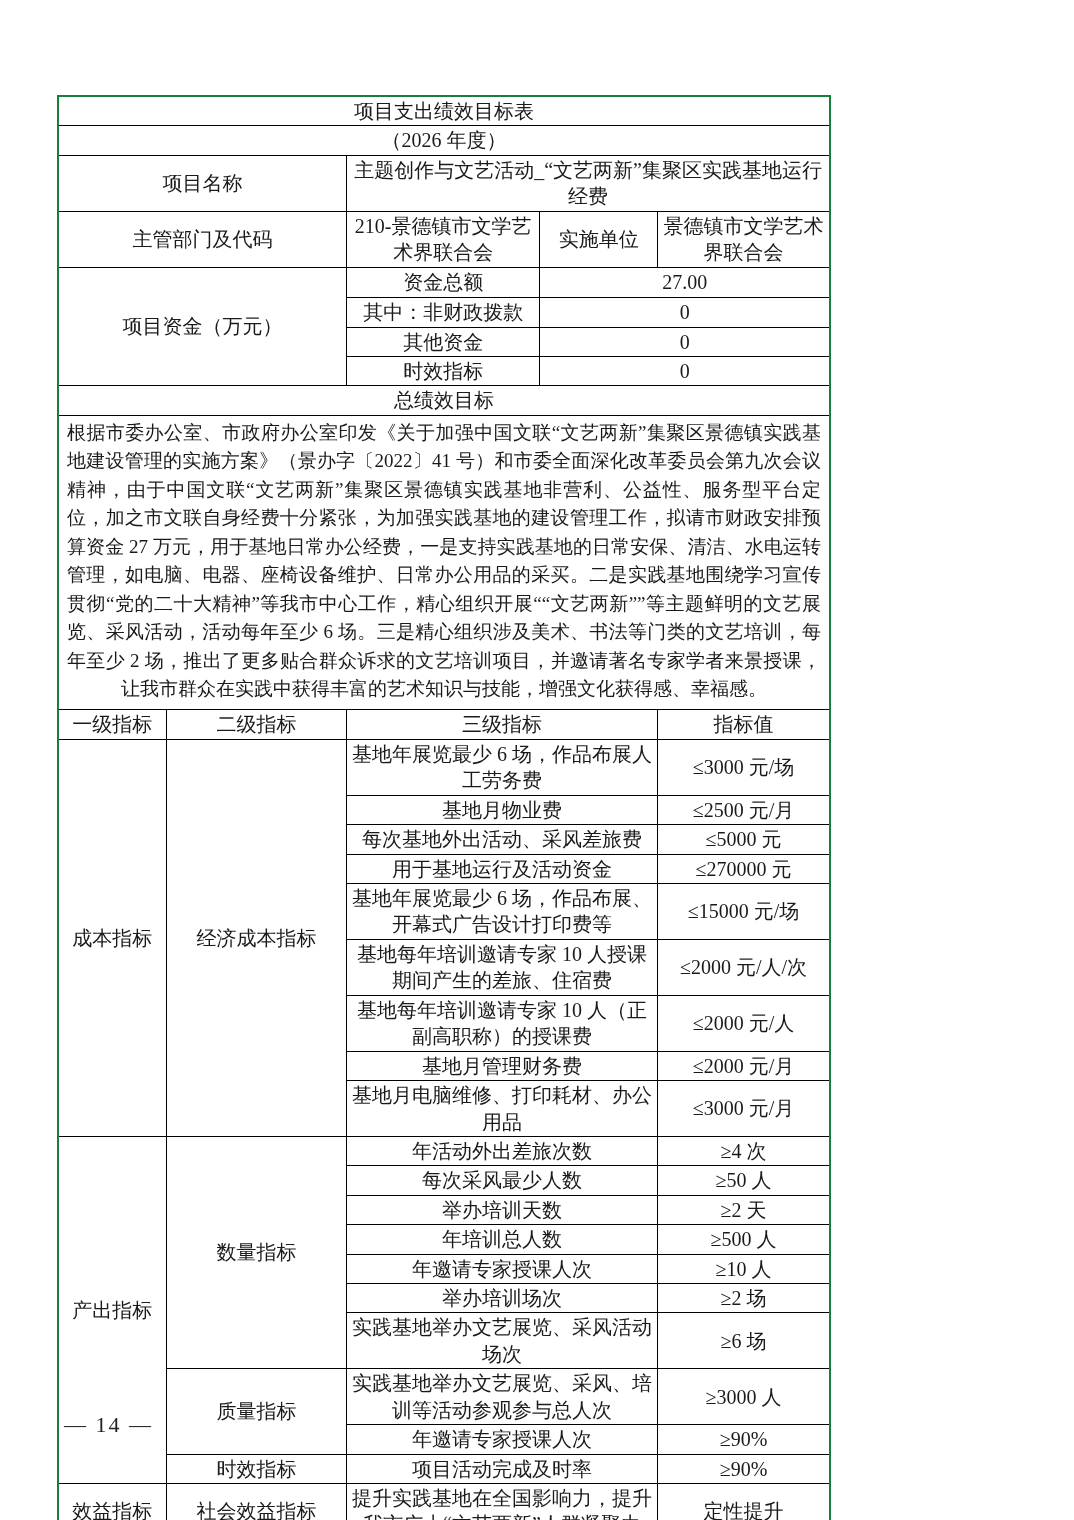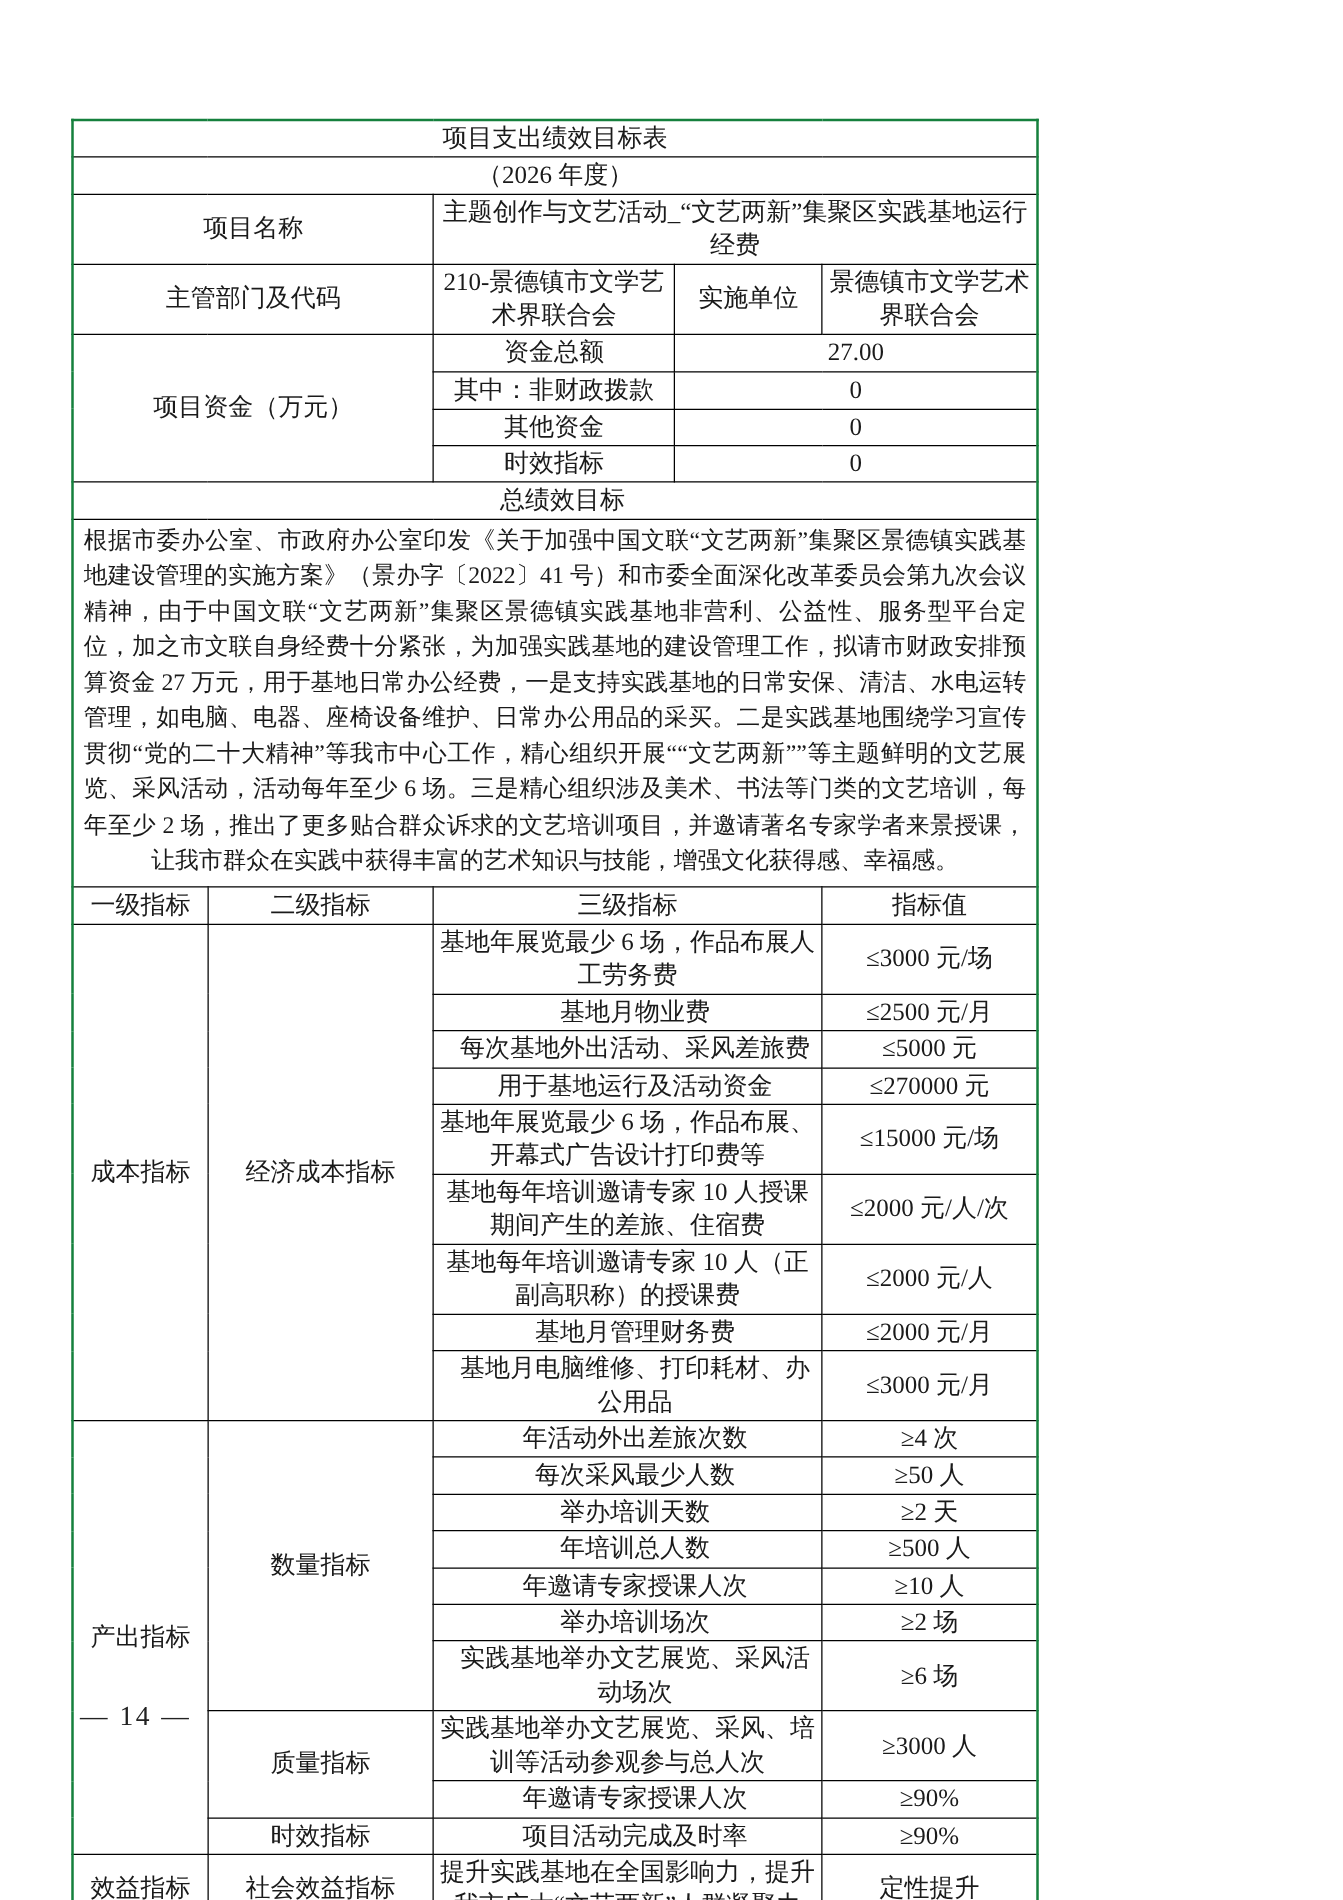--- a/index.html
+++ b/index.html
@@ -26,30 +26,30 @@
     font-size: 20px;
     line-height: 1.32;
     padding: 1px 4px;
     word-break: break-all;
   }
   .h29 { height: 29px; }
   .h32 { height: 32px; }
   .h56 { height: 56px; margin-left: 44px; }
   .h30 { height: 30px; margin-left: 38px; }
   .h28 { height: 28px; }
-  .h27 { height: 27px; padding-left: 16px; }
+  .h27 { height: 27px; }
   td.para {
     text-align: justify;
     text-align-last: center;
     font-size: 19px;
     line-height: 1.5;
     padding: 3px 8px 5px 8px;
   }
   .footer-page {
-    position: absolute; left: 64px; top: 1360px;
+    position: absolute; left: 64px; top: 1412px;
     font-size: 22px;
     letter-spacing: 2px;
     color: #222;
   }
 </style>
 </head>
 <body>
 
 <div class="sheet">
 

